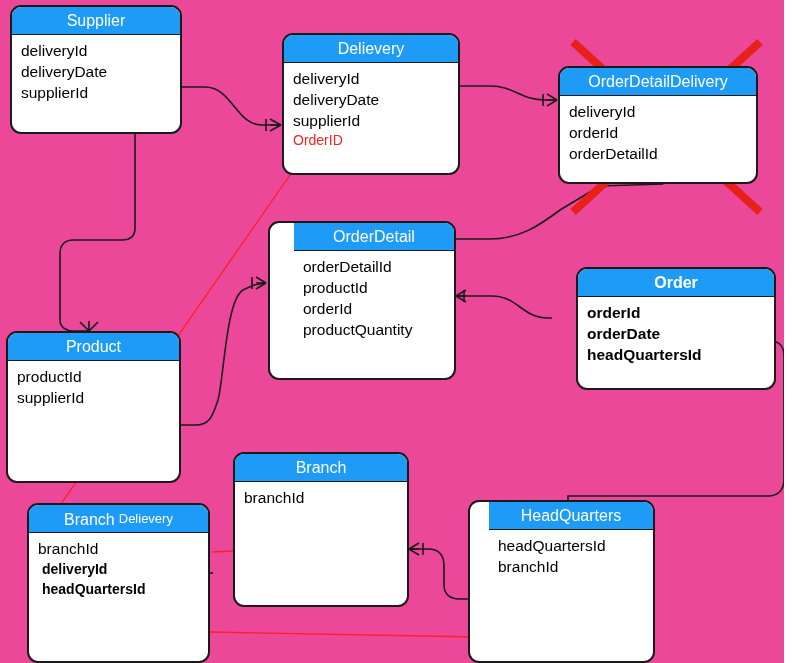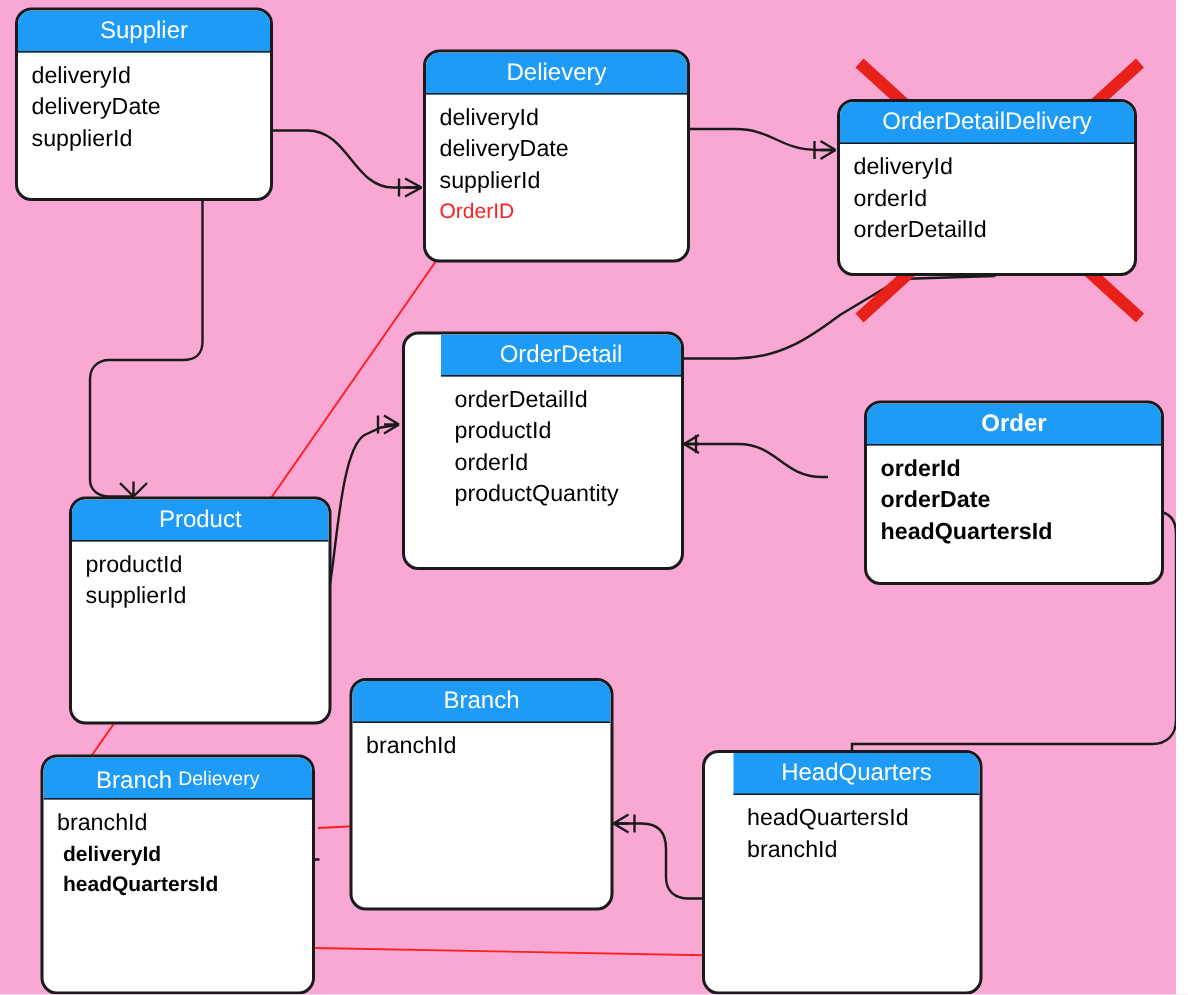--- a/index.html
+++ b/index.html
@@ -5,21 +5,21 @@
   html, body {
     margin: 0;
     padding: 0;
     background: #ffffff;
   }
   #canvas {
     position: relative;
     width: 784px;
     height: 663px;
     overflow: hidden;
-    background: #f9a8d4;
+    background: #ec4899;
     font-family: "Liberation Sans", sans-serif;
   }
   #wires {
     position: absolute;
     left: 0;
     top: 0;
     width: 792px;
     height: 663px;
     pointer-events: none;
   }
@@ -167,21 +167,21 @@
 
   <div class="entity" style="left:576px; top:267px; width:200px; height:123px;font-weight:bold;">
     <div class="entity-header">Order</div>
     <div class="attrs">
       <div class="attr">orderId</div>
       <div class="attr">orderDate</div>
       <div class="attr">headQuartersId</div>
     </div>
   </div>
 
-  <div class="entity" style="left:6px; top:331px; width:175px; height:152px;margin-left:40px;">
+  <div class="entity" style="left:6px; top:331px; width:175px; height:152px;">
     <div class="entity-header">Product</div>
     <div class="attrs">
       <div class="attr">productId</div>
       <div class="attr">supplierId</div>
     </div>
   </div>
 
   <div class="entity" style="left:233px; top:452px; width:176px; height:155px;">
     <div class="entity-header">Branch</div>
     <div class="attrs">

